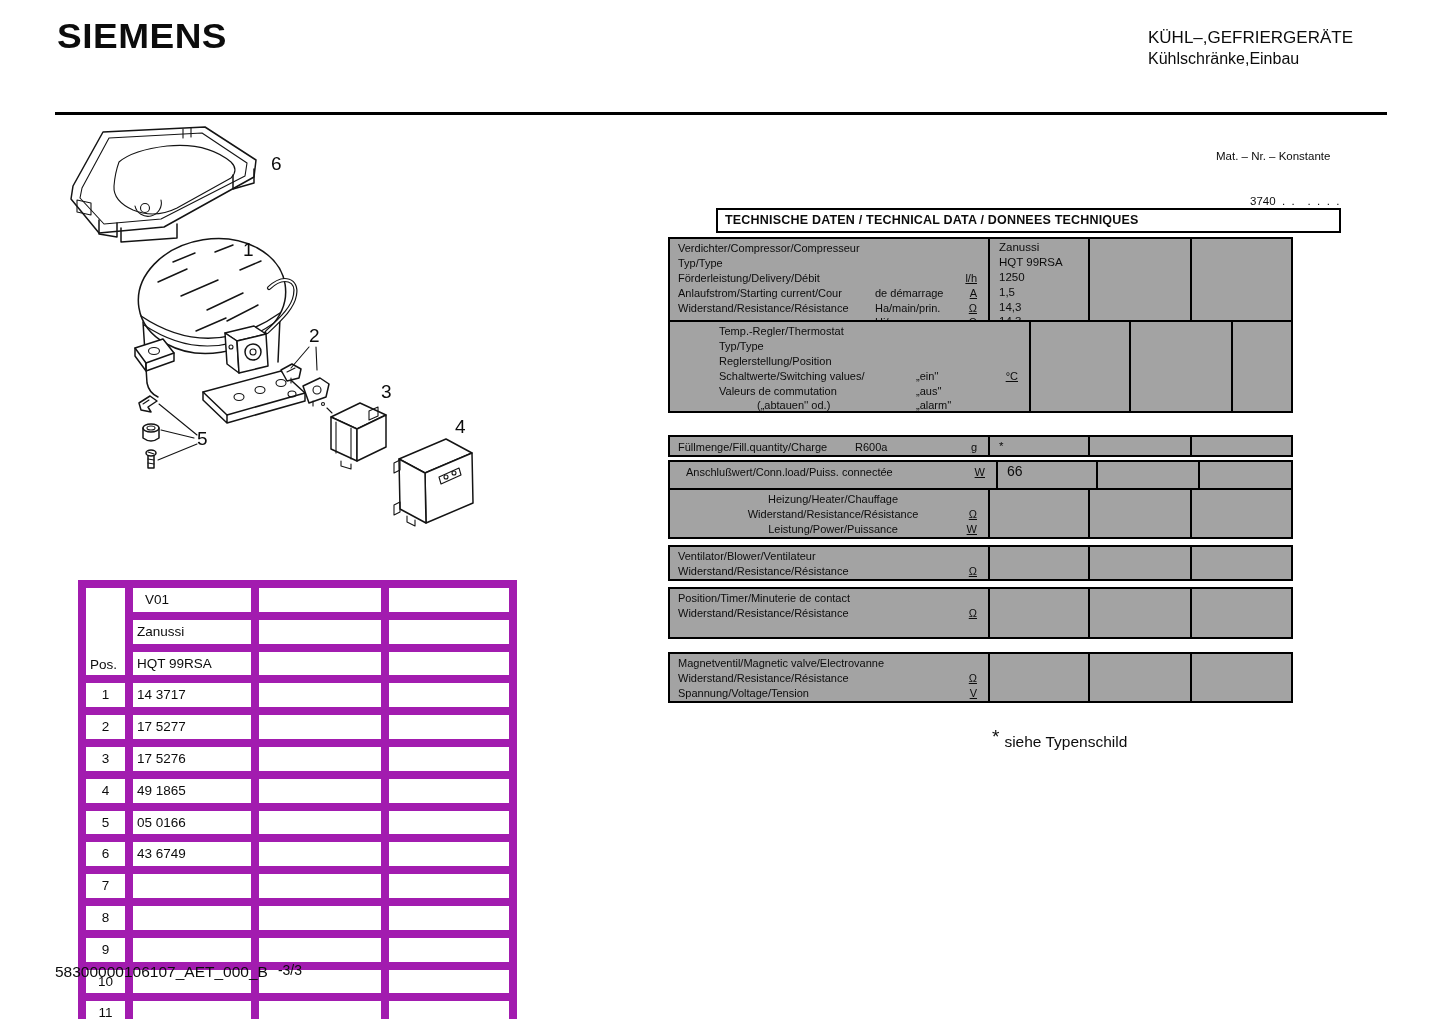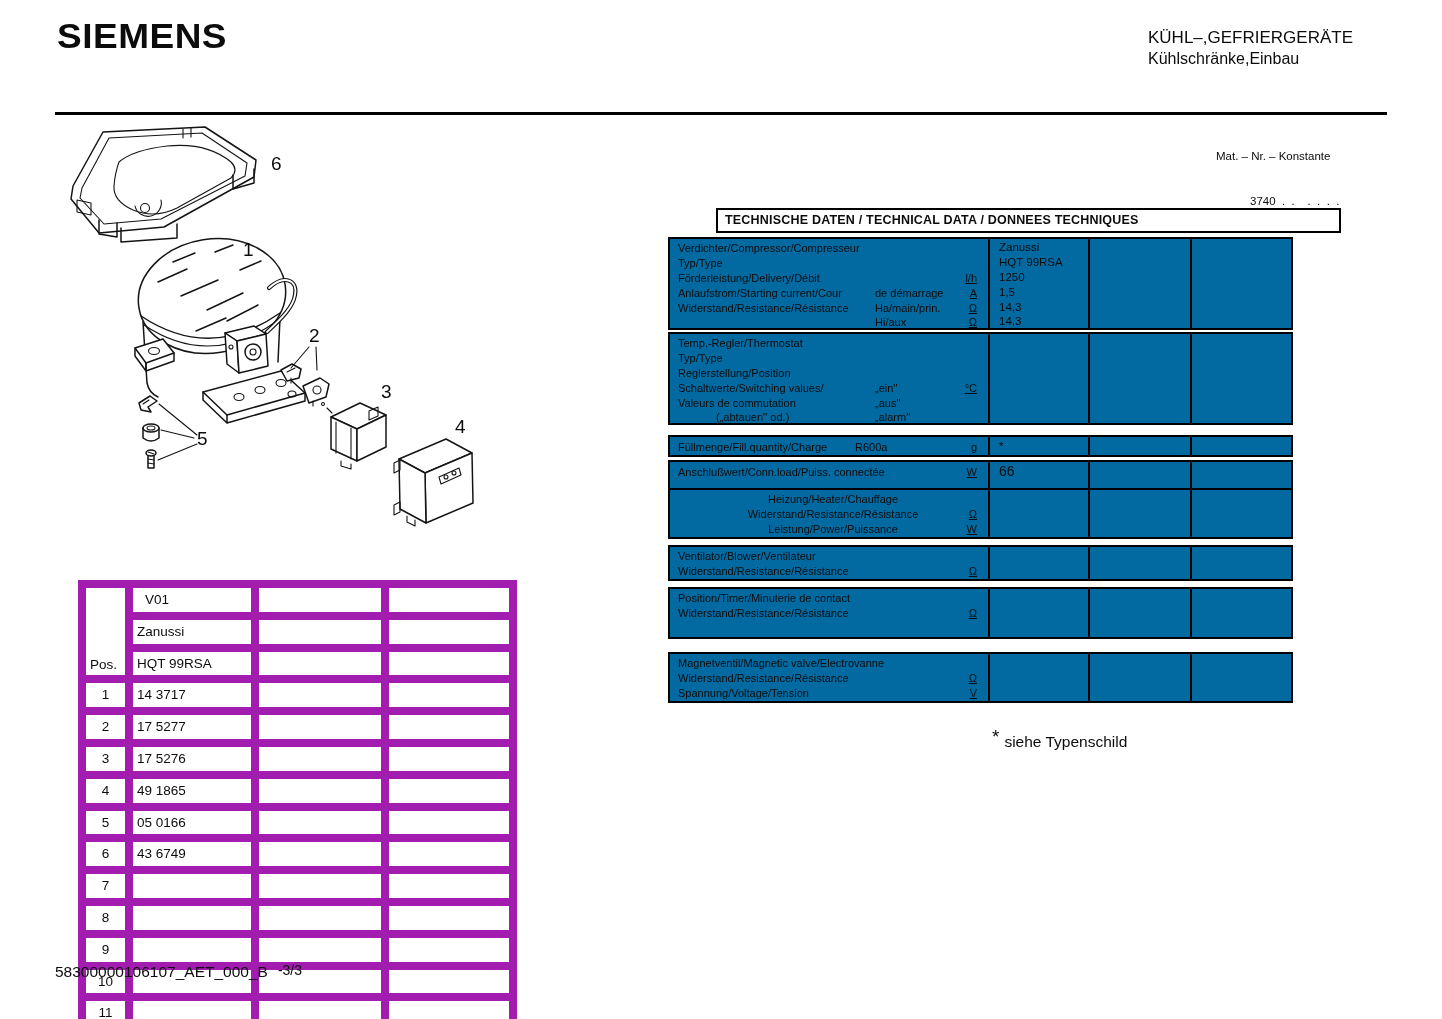--- a/index.html
+++ b/index.html
@@ -45,21 +45,21 @@
   .parts td.v01{padding-left:12px;}
   
   .tech{position:absolute;left:668px;top:208px;width:625px;}
   .tech-title{
     position:absolute;left:0;top:0;width:625px;height:25px;box-sizing:border-box;
     border:2px solid #000;font-size:12.5px;font-weight:700;
     padding-left:7px;line-height:20px;letter-spacing:.2px;white-space:nowrap;margin-left:48px;
   }
   .tech-block{
     position:absolute;left:0;width:625px;box-sizing:border-box;
-    border:2px solid #000;display:flex;align-items:stretch;background:#0369a1;
+    border:2px solid #000;display:flex;align-items:stretch;background:#a3a3a3;
   }
   .tb-labels{flex:0 0 318px;position:relative;padding-top:2px;box-sizing:border-box;}
   .tb-val{flex:0 0 100px;border-left:2px solid #000;box-sizing:border-box;padding:1px 0 0 9px;}
   .tb-val.v2{flex:0 0 102px;}
   .tb-val.v3{flex:0 0 101px;}
   .t-row{position:relative;height:14.9px;line-height:14.9px;font-size:11px;padding-left:8px;white-space:nowrap;}
   .t-row.indent{padding-left:46px;}
   .t-sub{position:absolute;left:205px;top:0;}
   .tech-block.single .t-sub{left:185px;}
   .t-unit{position:absolute;right:11px;top:0;text-decoration:underline;}
@@ -309,21 +309,21 @@
             <div class="v-line">Zanussi</div>
             <div class="v-line">HQT 99RSA</div>
             <div class="v-line">1250</div>
             <div class="v-line">1,5</div>
             <div class="v-line">14,3</div>
             <div class="v-line">14,3</div>
           </div>
           <div class="tb-val v2"></div>
           <div class="tb-val v3"></div>
         </div>
-        <div class="tech-block" style="top: 124px; height: 93px;">
+        <div class="tech-block" style="top: 112px; height: 93px; padding-left: 41px;">
           <div class="tb-labels">
             <div class="t-row"><span>Temp.-Regler/Thermostat</span></div>
             <div class="t-row"><span>Typ/Type</span></div>
             <div class="t-row"><span>Reglerstellung/Position</span></div>
             <div class="t-row"><span>Schaltwerte/Switching values/</span><span class="t-sub">„ein''</span><span class="t-unit">°C</span></div>
             <div class="t-row"><span>Valeurs de commutation</span><span class="t-sub">„aus''</span></div>
             <div class="t-row indent"><span>(„abtauen'' od.)</span><span class="t-sub">„alarm''</span></div>
           </div>
           <div class="tb-val">
             <div class="v-line"></div>
@@ -339,21 +339,21 @@
         <div class="tech-block single" style="top: 227px; height: 22px;">
           <div class="tb-labels">
             <div class="t-row"><span>Füllmenge/Fill.quantity/Charge</span><span class="t-sub">R600a</span><span class="t-unit">g</span></div>
           </div>
           <div class="tb-val">
             <div class="v-line">*</div>
           </div>
           <div class="tb-val v2"></div>
           <div class="tb-val v3"></div>
         </div>
-        <div class="tech-block single" style="top: 252px; height: 39px;">
+        <div class="tech-block single" style="top: 252px; height: 39px; padding-left: 8px;">
           <div class="tb-labels">
             <div class="t-row"><span>Anschlußwert/Conn.load/Puiss. connectée</span><span class="t-unit">W</span></div>
           </div>
           <div class="tb-val">
             <div class="v-line big">66</div>
           </div>
           <div class="tb-val v2"></div>
           <div class="tb-val v3"></div>
         </div>
         <div class="tech-block" style="top: 280px; height: 51px; text-align: center;">

